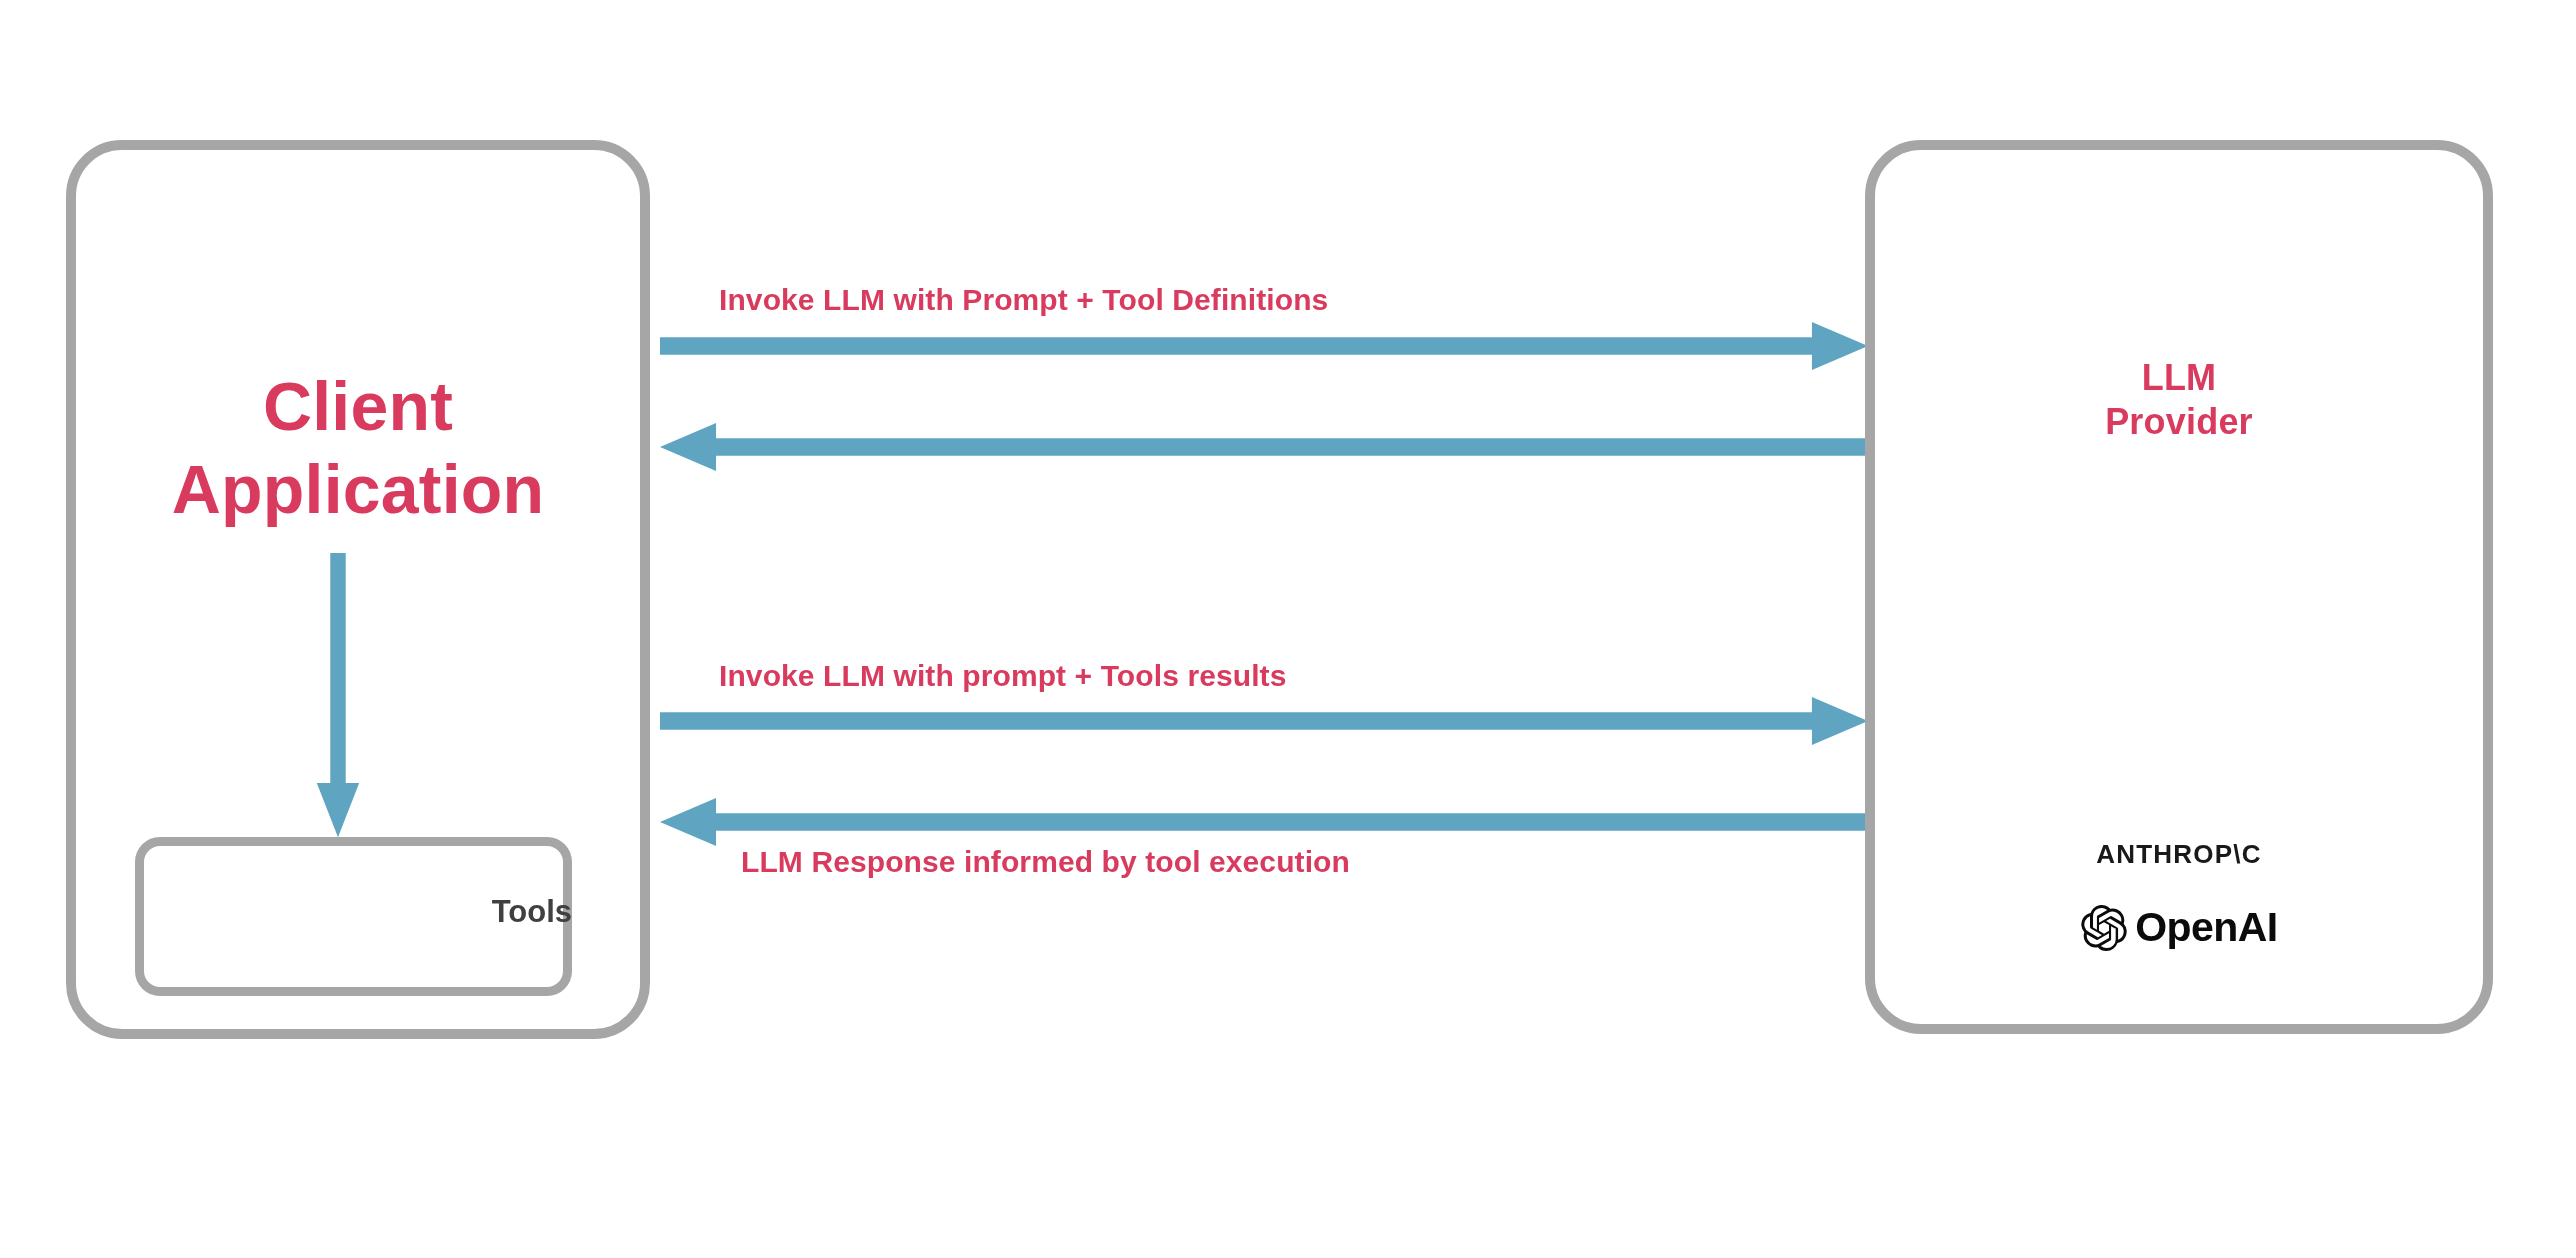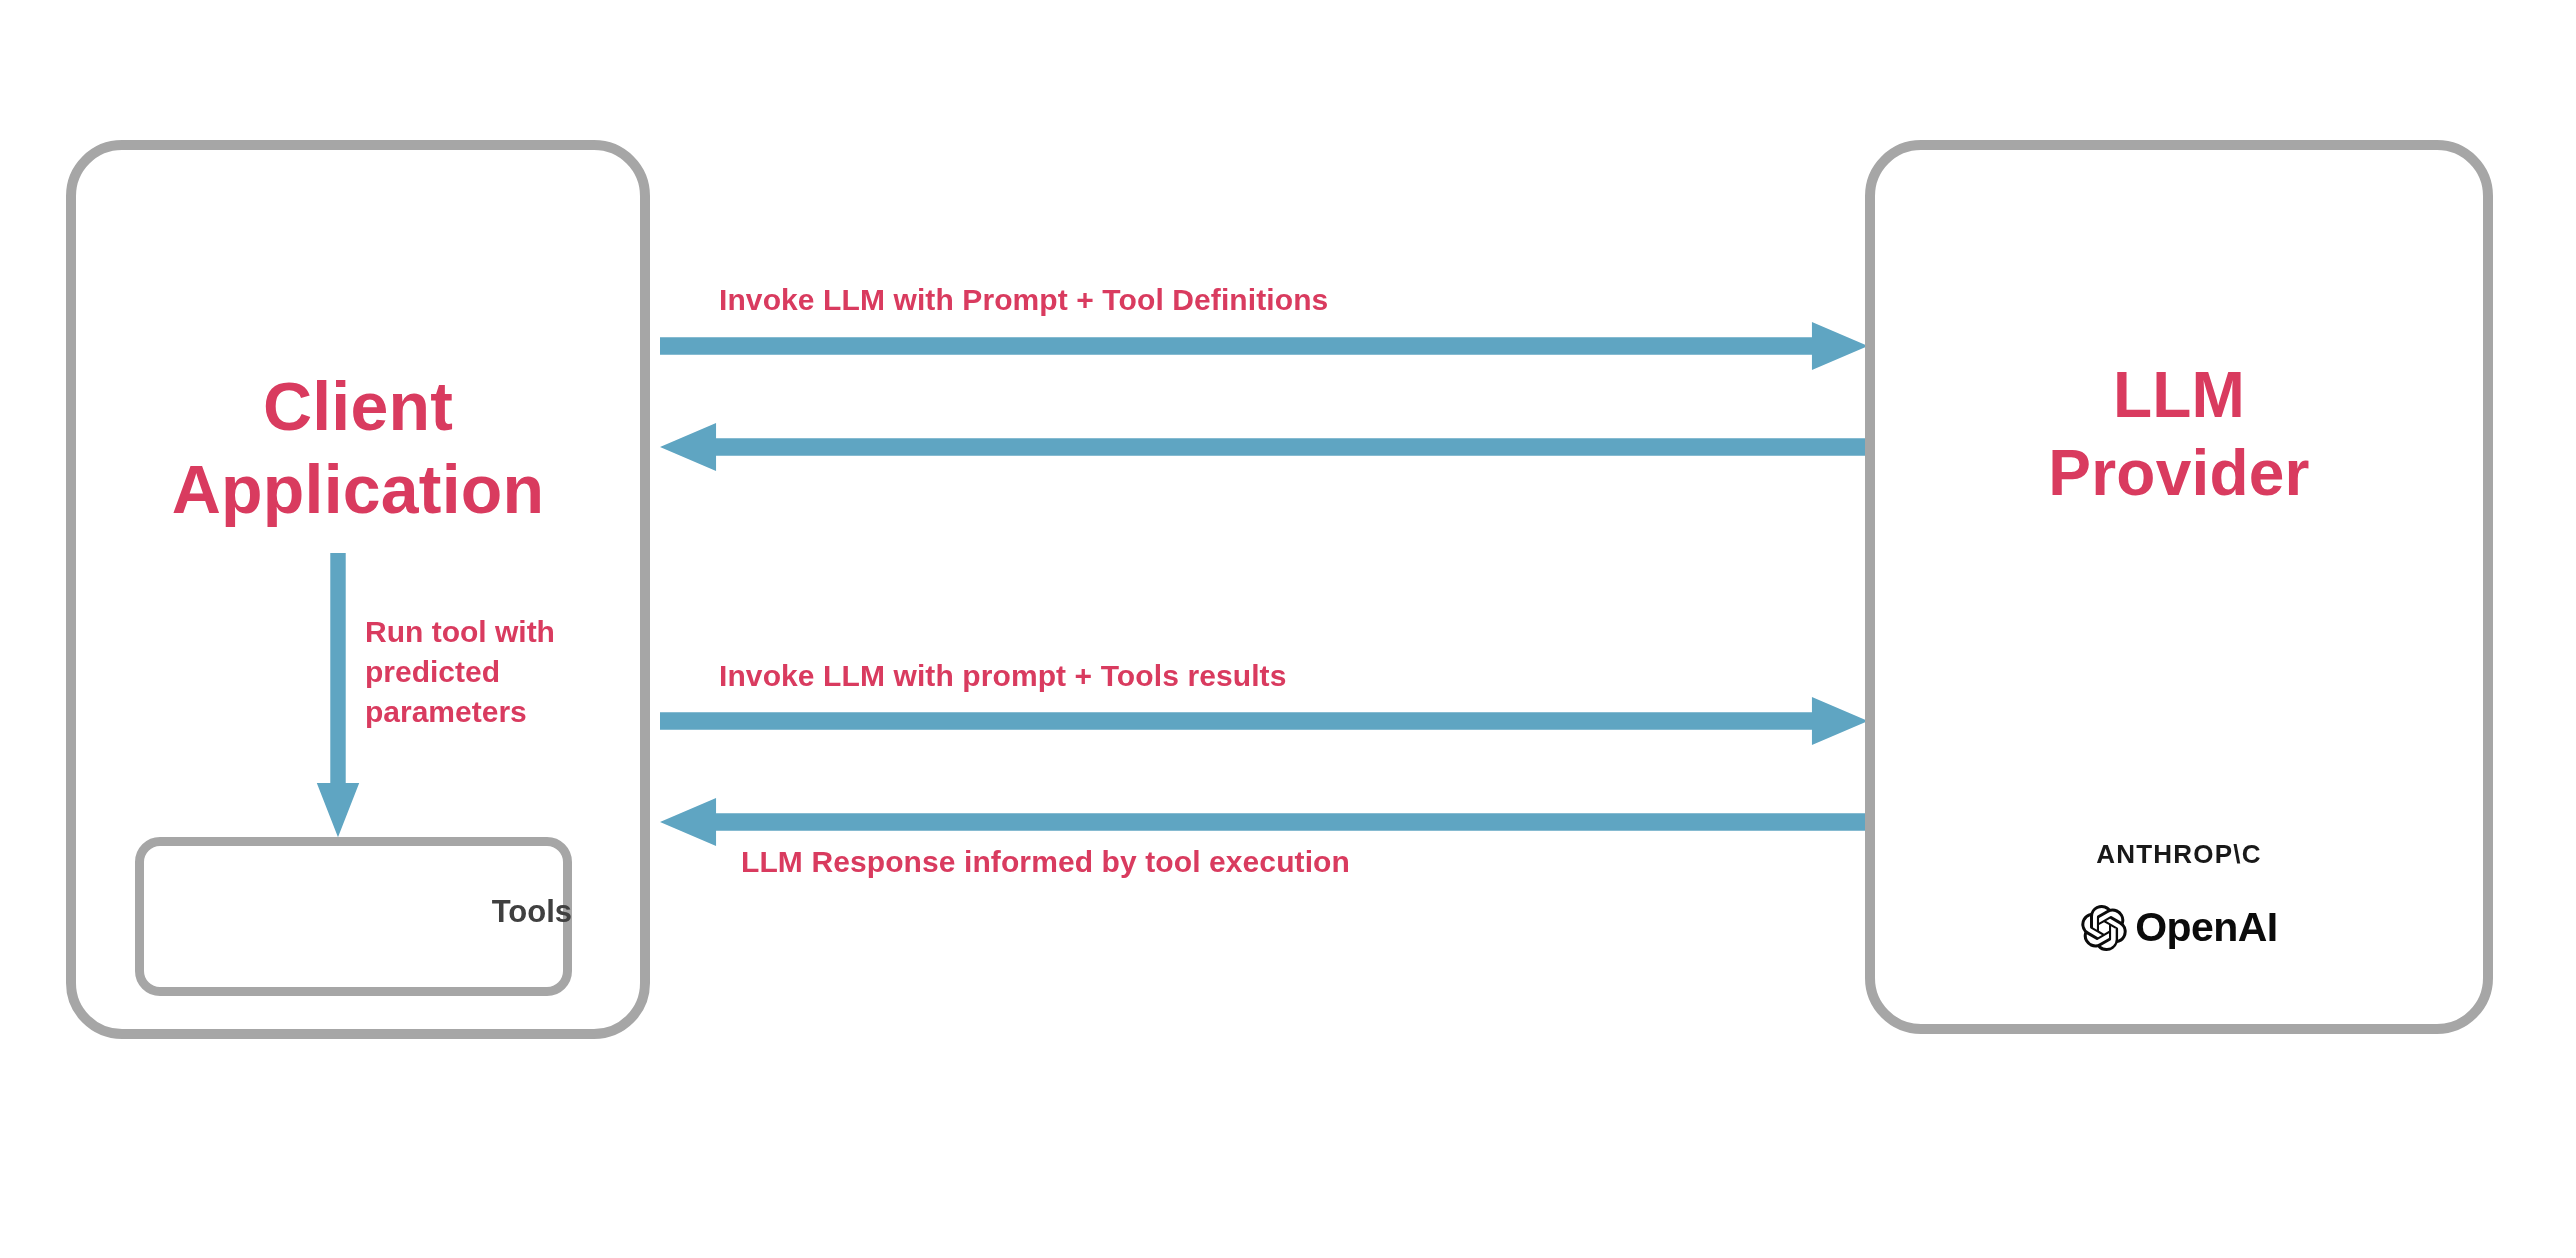--- a/index.html
+++ b/index.html
@@ -62,21 +62,21 @@
   #client-title {
     left: 66px;
     top: 365px;
     width: 584px;
     font-size: 68px;
   }
   #provider-title {
     left: 1865px;
     top: 356px;
     width: 628px;
-    font-size: 64px;
+    font-size: 36px;
   }
   #tools-label {
     position: absolute;
     left: 135px;
     top: 894px;
     width: 437px;
     text-align: right;
     color: #404040;
     font-size: 31px;
     font-weight: 700;
@@ -167,23 +167,20 @@
 
   <div class="node-box" id="client-box"></div>
   <div class="node-title" id="client-title">Client
 Application</div>
 
   <div id="arrow-run-tool">
     <svg viewBox="0 0 56 300" preserveAspectRatio="none" aria-hidden="true">
       <polygon points="20,0 36,0 36,238 50,238 28,294 6,238 20,238" fill="#5fa5c2"></polygon>
     </svg>
   </div>
-  <div id="label-run-tool">Run tool with
-predicted
-parameters</div>
 
   <div class="node-box" id="tools-box"></div>
   <div id="tools-label">Tools</div>
 
   <div class="h-arrow" id="arrow-invoke-1">
     <svg viewBox="0 0 1250 56" preserveAspectRatio="none" aria-hidden="true">
       <polygon points="0,19 1192,19 1192,3 1250,28 1192,53 1192,37 0,37" fill="#5fa5c2"></polygon>
     </svg>
   </div>
   <div class="arrow-label" id="label-invoke-1">Invoke LLM with Prompt + Tool Definitions</div>

